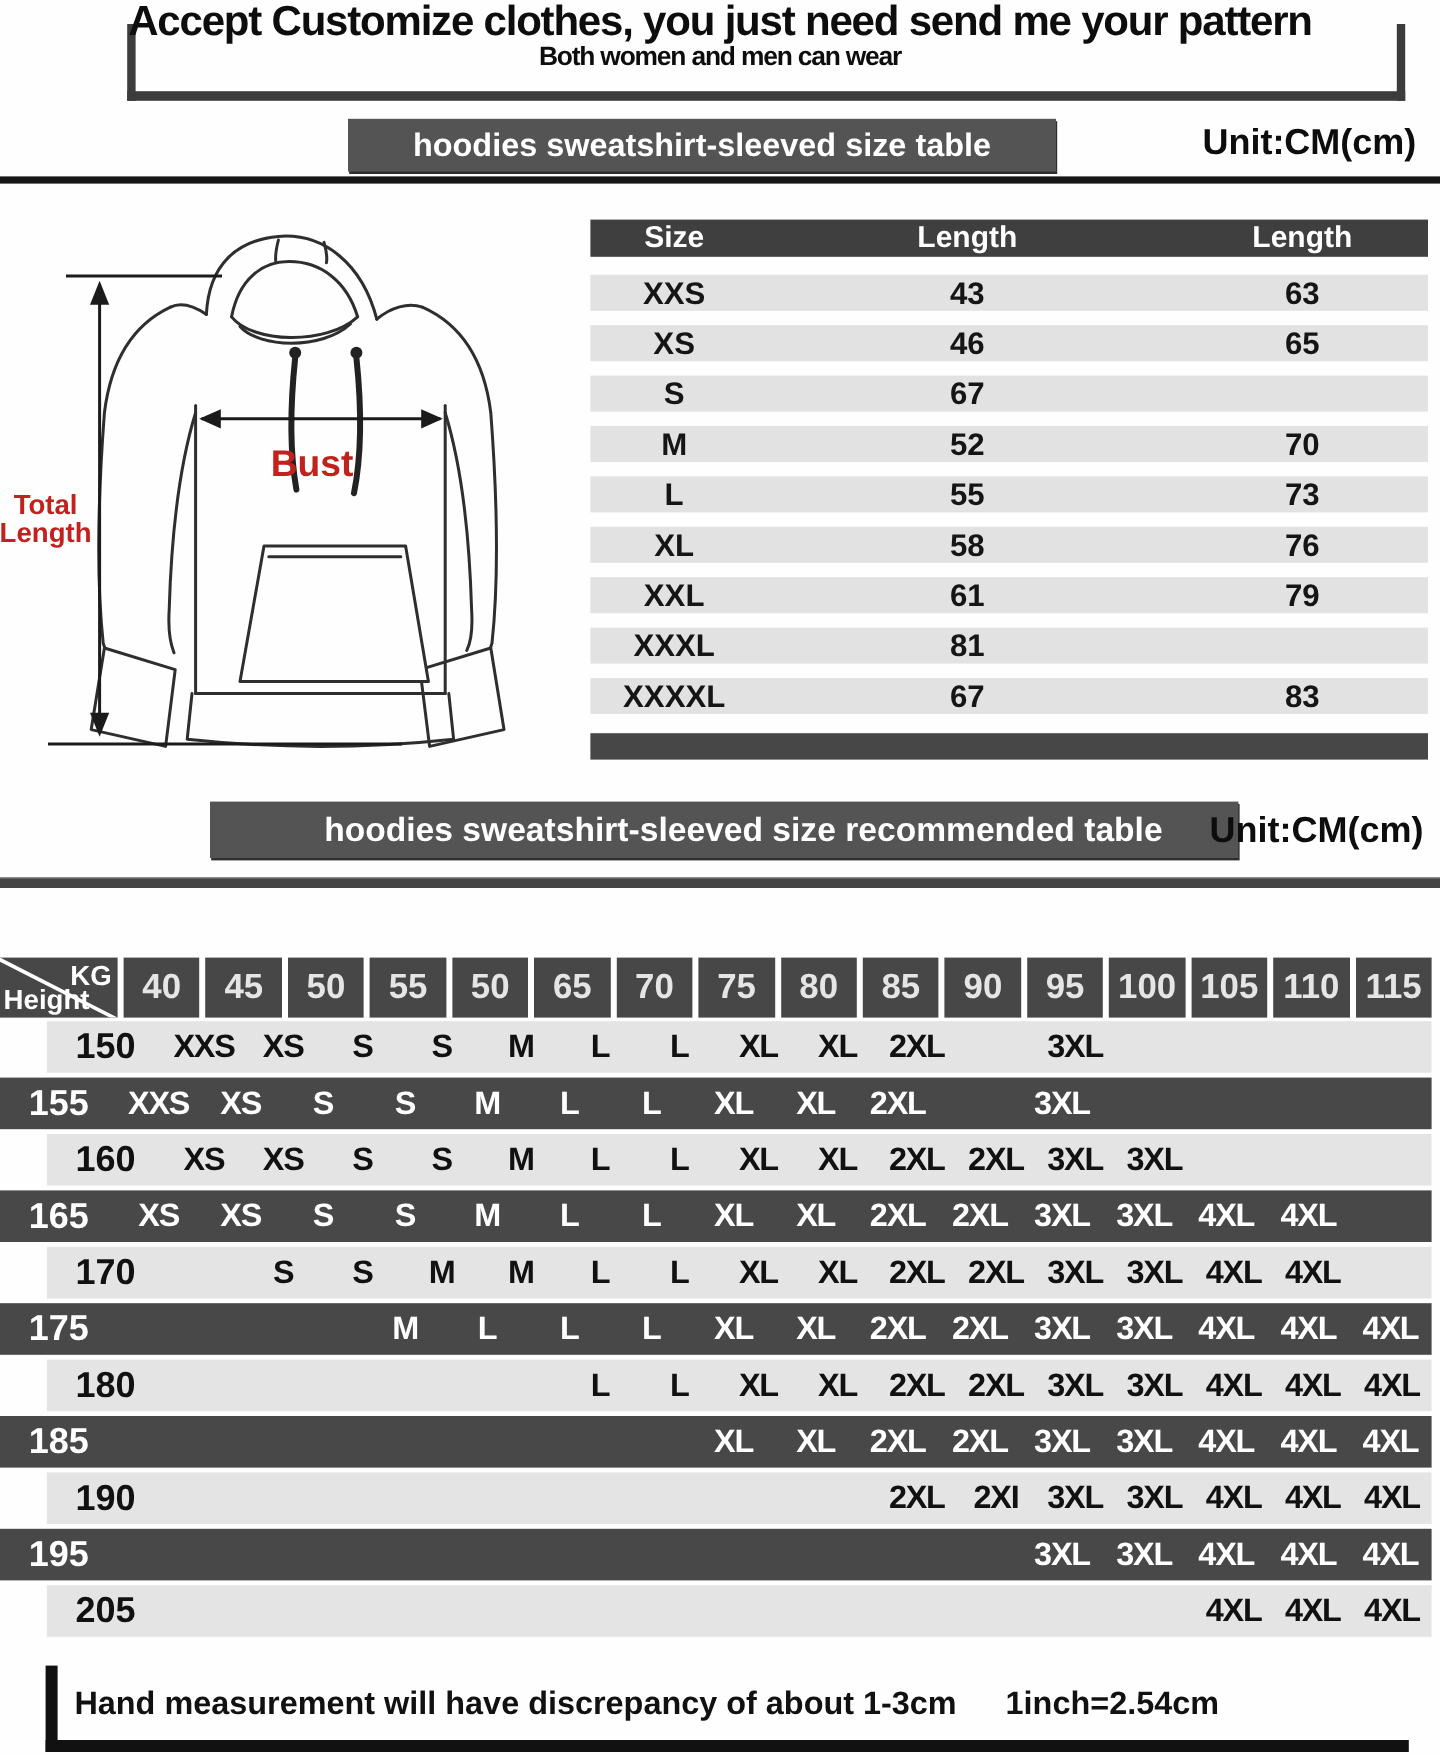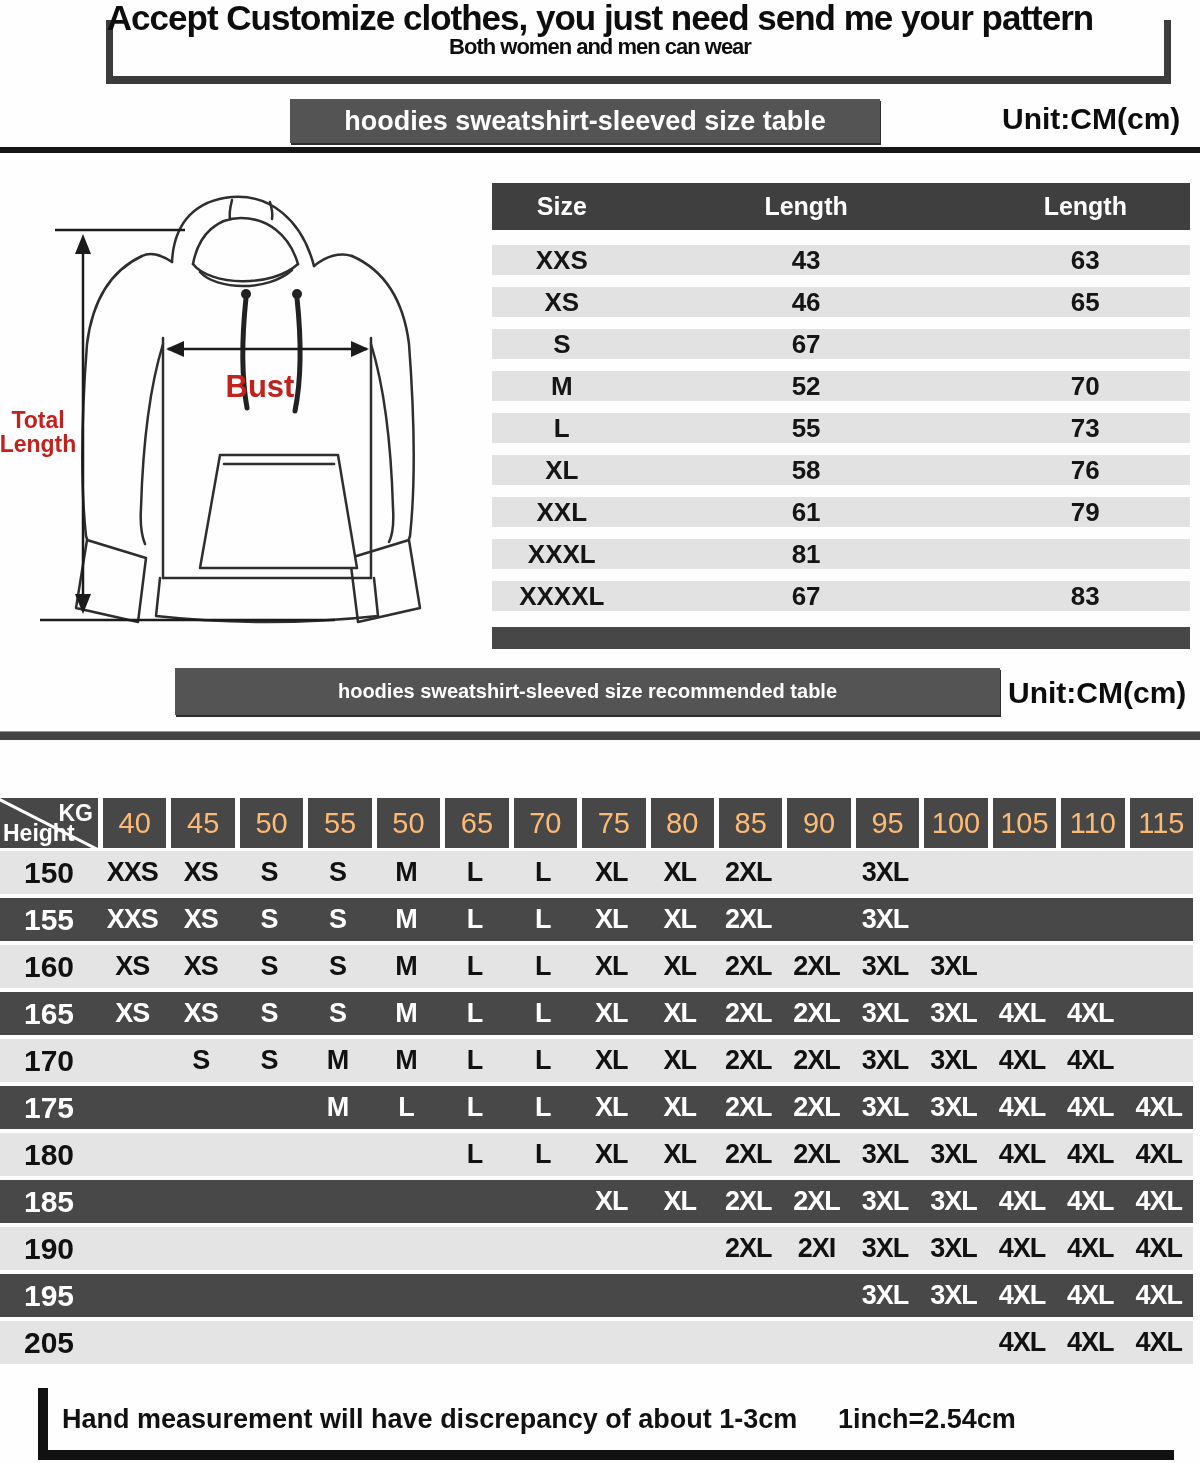--- a/index.html
+++ b/index.html
@@ -16,49 +16,49 @@
     position:absolute;left:0;width:100%;text-align:center;font-weight:bold;color:#0d0d0d;
     letter-spacing:-1px;white-space:nowrap;
   }
   .heading-l1{top:-2px;font-size:35px;}
   .heading-l2{top:34px;font-size:22px;}
   
   .banner{position:absolute;background:#545454;color:#fff;font-weight:bold;
     display:flex;align-items:center;justify-content:center;white-space:nowrap;
     box-shadow:1px 2px 0 #2e2e2e;}
   .banner1{left:290px;top:99px;width:590px;height:44px;font-size:27px;}
-  .banner2{left:175px;top:668px;width:825px;height:47px;font-size:20px;}
+  .banner2{left:175px;top:668px;width:825px;height:47px;font-size:28px;padding-left:32px;}
   .unit{position:absolute;font-weight:bold;font-size:30px;color:#0d0d0d;white-space:nowrap;}
   .unit1{left:1002px;top:102px;}
   .unit2{left:1008px;top:676px;}
   .rule-black{position:absolute;left:0;top:147px;width:1200px;height:6px;background:#161616;}
   .rule-gray{position:absolute;left:0;top:731px;width:1200px;height:8px;background:#454545;border-top:1px solid #9a9a9a;}
   
   .figure{position:absolute;left:0;top:178px;}
   
   .size-table{position:absolute;left:492px;top:183px;width:698px;}
-  .size-head{display:grid;grid-template-columns:20% 50% 30%;height:47px;background:#3f3f3f;
+  .size-head{display:grid;grid-template-columns:20% 50% 30%;height:31px;background:#3f3f3f;
     color:#fff;font-size:25px;font-weight:bold;align-items:center;text-align:center;}
   .s-row{display:grid;grid-template-columns:20% 50% 30%;height:30px;background:#e2e2e2;
     margin-top:12px;font-size:26px;font-weight:bold;align-items:center;text-align:center;color:#151515;}
   .s-row:first-of-type{margin-top:15px;}
   .size-foot{height:22px;background:#474747;margin-top:16px;}
   
   .reco{position:absolute;left:0;top:798px;width:1193px;}
   .reco-head{display:grid;grid-template-columns:98px repeat(16,1fr);column-gap:5px;height:50px;}
   .r-corner{position:relative;background:#474747;overflow:hidden;}
   .r-corner .diag{position:absolute;left:-2px;top:-1px;width:114px;height:3px;background:#fff;
     transform:rotate(27deg);transform-origin:left top;}
   .r-corner .kg{position:absolute;right:5px;top:2px;color:#fff;font-weight:bold;font-size:23px;}
   .r-corner .hgt{position:absolute;left:3px;bottom:1px;color:#fff;font-weight:bold;font-size:23px;}
-  .r-head-box{background:#474747;color:#fdba74;font-weight:normal;font-size:29px;
+  .r-head-box{background:#474747;color:#e5e5e5;font-weight:bold;font-size:29px;
     display:flex;align-items:center;justify-content:center;}
   .r-row{display:grid;grid-template-columns:98px repeat(16,1fr);height:43px;margin-top:4px;
     align-items:center;text-align:center;}
-  .r-row.light{background:#e4e4e4;color:#111;}
+  .r-row.light{background:#e4e4e4;color:#111;margin-left:39px;}
   .r-row.dark{background:#484848;color:#fff;}
   .r-row.light:first-of-type{margin-top:3px;}
   .r-label{font-size:30px;font-weight:bold;}
   .r-cell{font-size:27px;font-weight:bold;letter-spacing:-1px;}
   
   .note{position:absolute;left:38px;top:1388px;width:1126px;height:62px;
     border-left:10px solid #111;border-bottom:10px solid #111;}
   .note-text{position:absolute;left:14px;top:16px;font-size:27px;font-weight:bold;white-space:nowrap;}
   .note-conv{position:absolute;left:790px;top:16px;font-size:27px;font-weight:bold;white-space:nowrap;}
 </style>

